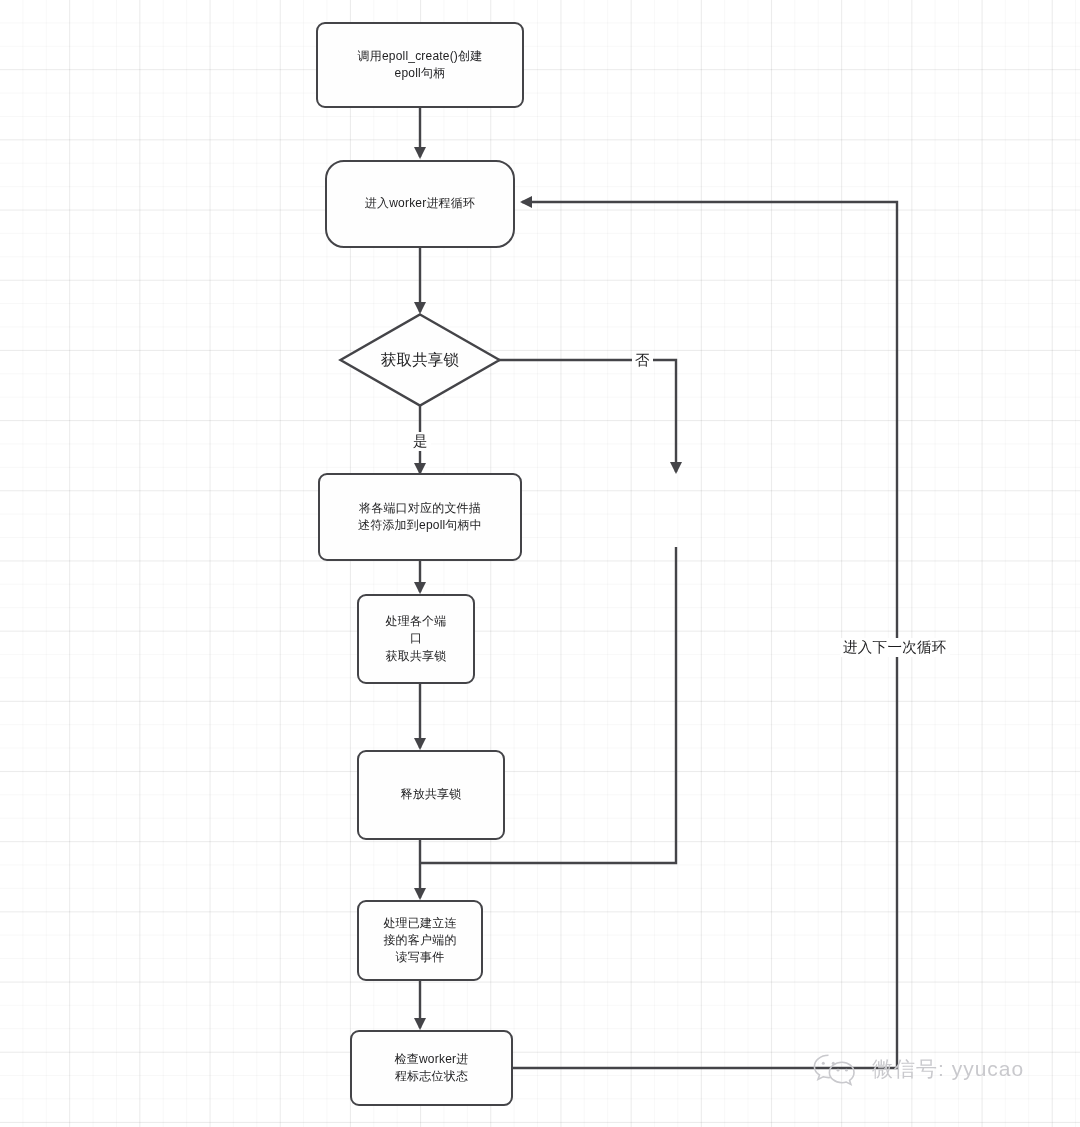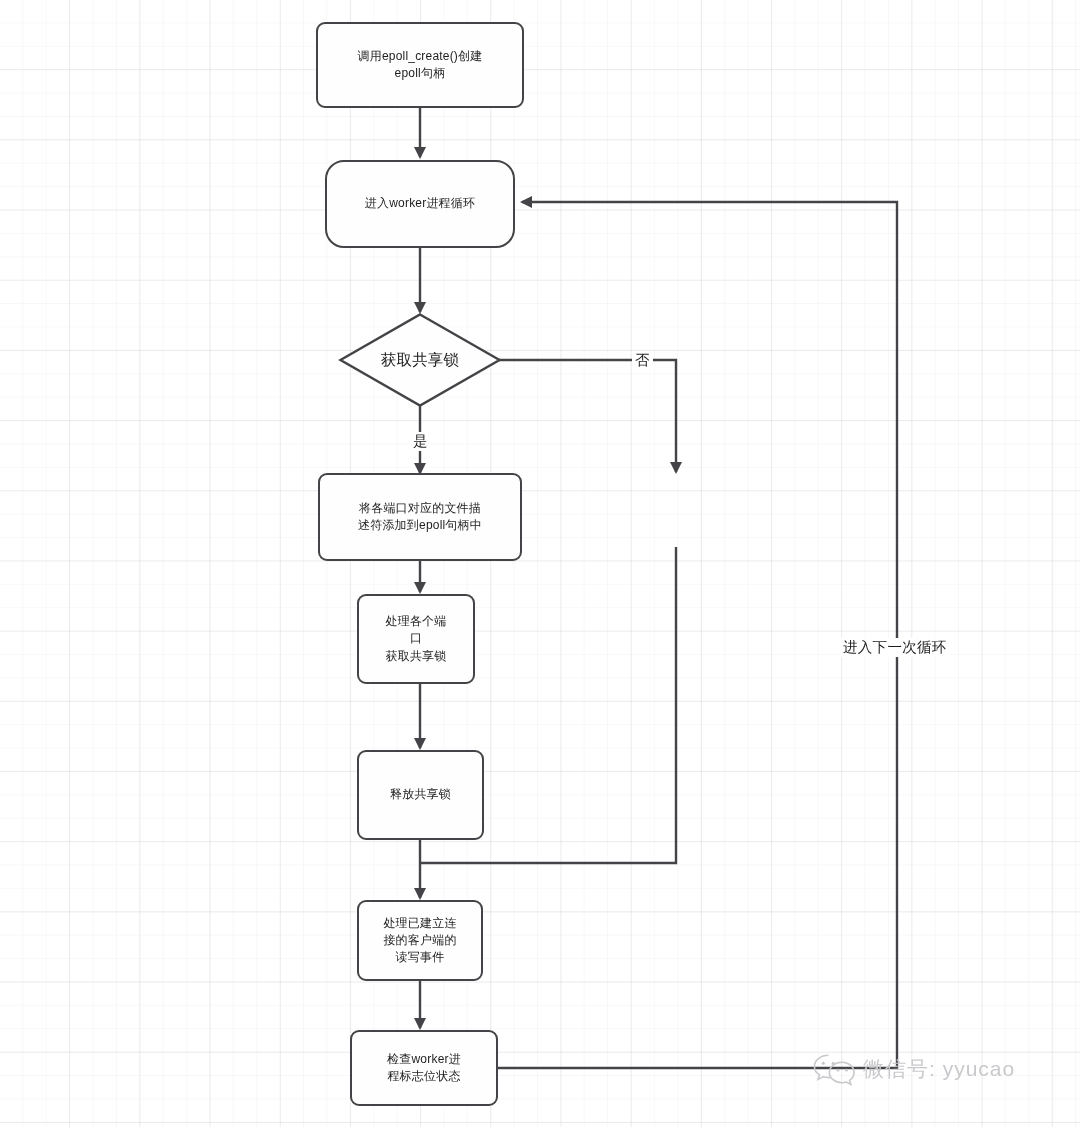--- a/index.html
+++ b/index.html
@@ -77,21 +77,21 @@
     letter-spacing: 0.3px;
   }
   .edge-label.boxed {
     background: #ffffff;
     padding: 0 3px;
   }
   .watermark {
     position: absolute;
     display: flex;
     align-items: center;
-    gap: 7px;
+    gap: 16px;
     color: #c9c9cd;
     font-size: 21px;
     letter-spacing: 1px;
     white-space: nowrap;
     pointer-events: none;
   }
   .watermark .wm-text { color: #c9c9cd; }
 </style>
 </head>
 <body>
@@ -156,35 +156,35 @@
   </div>
 
 
   <div class="node" style="left:357px; top:594px; width:118px; height:90px;">
     <div>
       <span>处理各个端口</span>
       <span>获取共享锁</span>
     </div>
   </div>
 
-  <div class="node" style="left:357px; top:750px; width:127px; height:90px;">
+  <div class="node" style="left:357px; top:750px; width:148px; height:90px;">
     <div>
       <span>释放共享锁</span>
     </div>
   </div>
 
   <div class="node" style="left:357px; top:900px; width:126px; height:81px;">
     <div>
       <span>处理已建立连</span>
       <span>接的客户端的</span>
       <span>读写事件</span>
     </div>
   </div>
 
-  <div class="node" style="left:350px; top:1030px; width:148px; height:76px;">
+  <div class="node" style="left:350px; top:1030px; width:163px; height:76px;">
     <div>
       <span>检查worker进</span>
       <span>程标志位状态</span>
     </div>
   </div>
 
   <div class="edge-label boxed" style="left:410px; top:432px;">是</div>
 
   <div class="edge-label boxed" style="left:632px; top:351px;">否</div>
 

